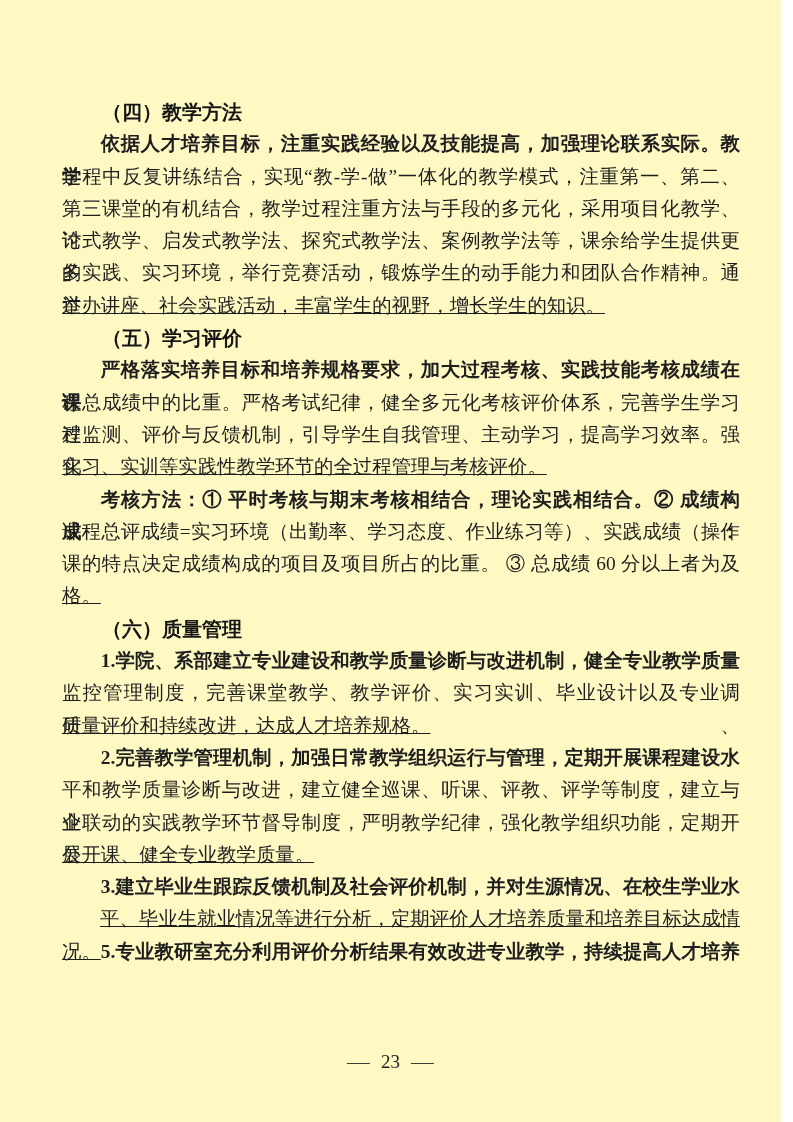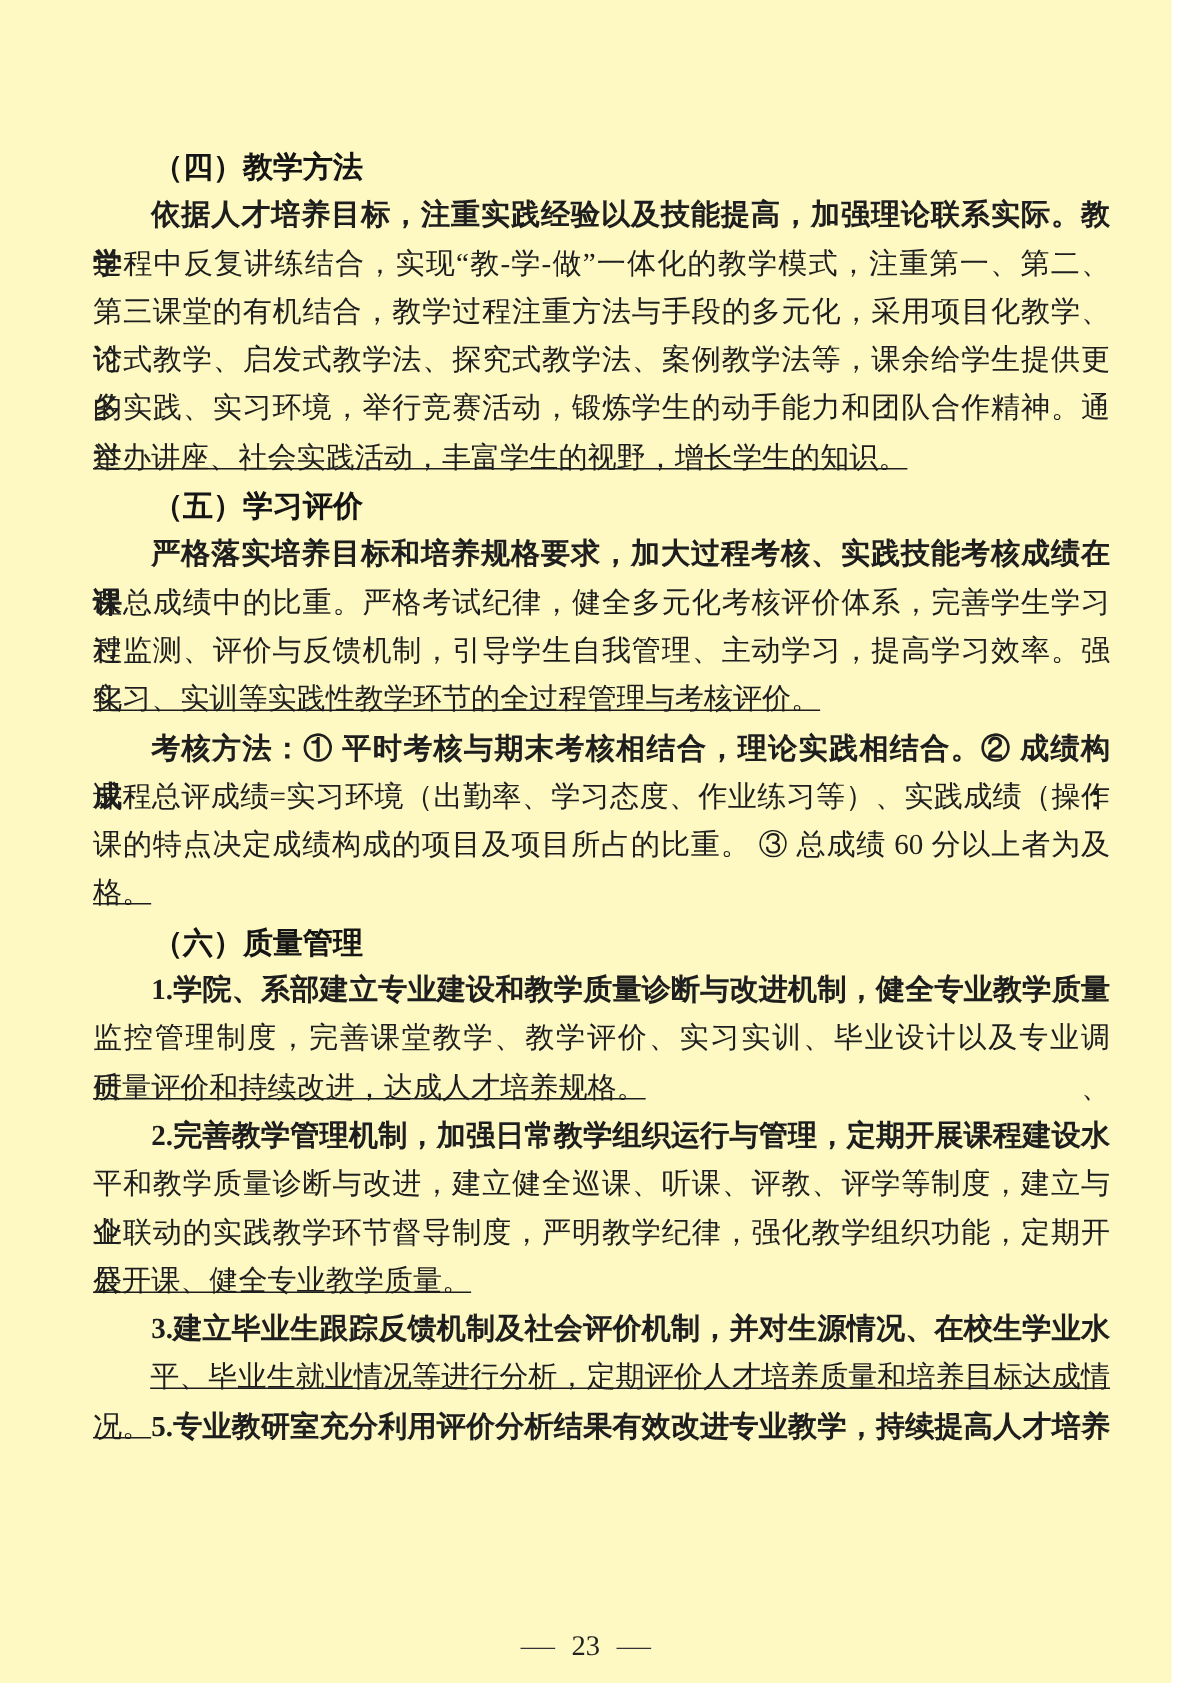--- a/index.html
+++ b/index.html
@@ -60,21 +60,20 @@
     color: #222222;
   }
   .footer .dash {
     display: inline-block;
     margin: 0 13px;
     color: #333333;
     transform: scaleX(1.2);
   }
   .footer .pagenum {
     display: inline-block;
-    margin-top: 36px;
   }
 </style>
 </head>
 <body>
 
 <div class="page">
   <div class="content" id="doc-content">
       <div class="line heading">（四）教学方法</div>
       <div class="line body first">依据人才培养目标，注重实践经验以及技能提高，加强理论联系实际。教学</div>
       <div class="line body">过程中反复讲练结合，实现“教-学-做”一体化的教学模式，注重第一、第二、</div>

